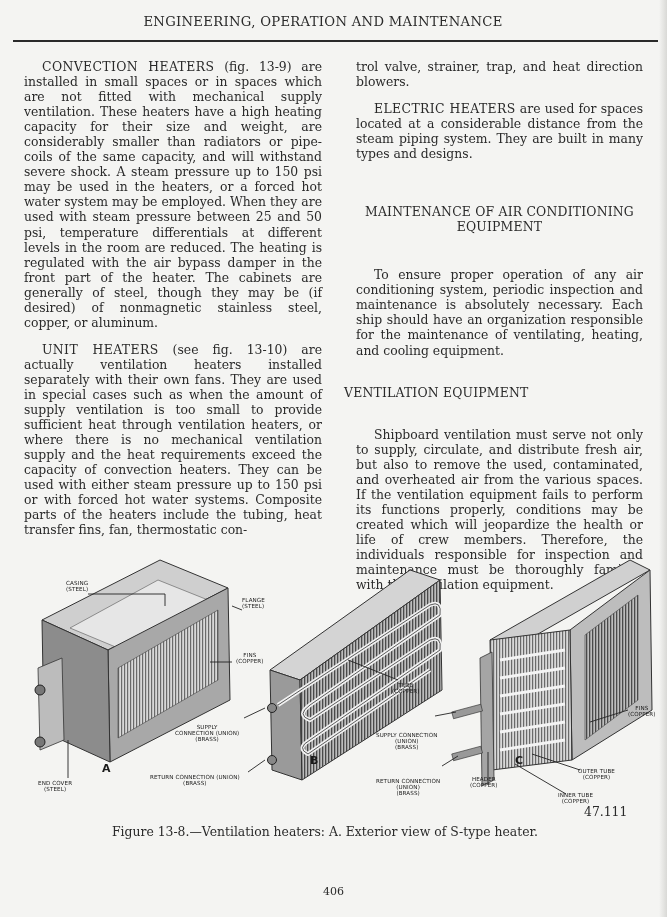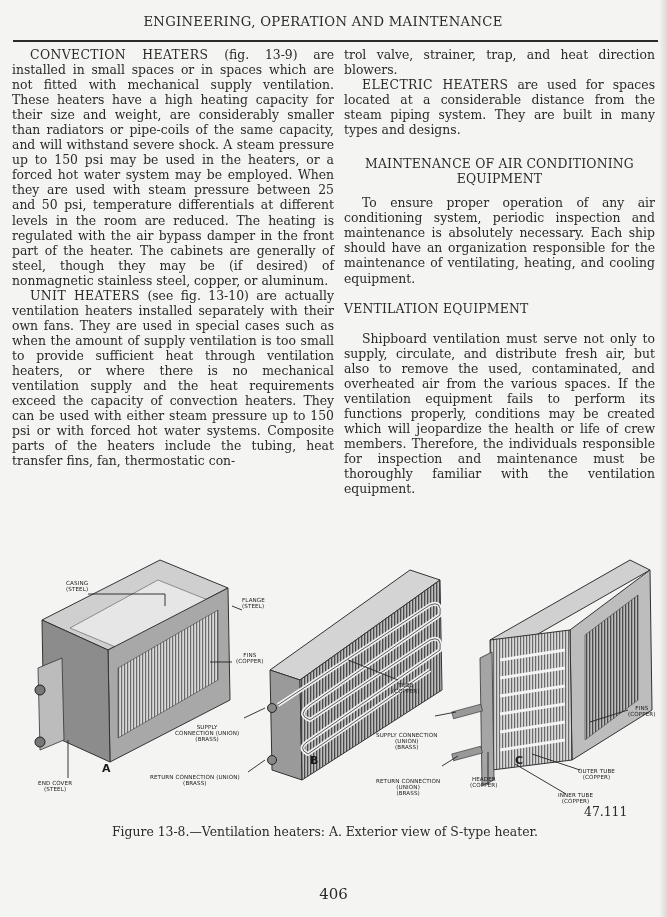--- a/index.html
+++ b/index.html
@@ -21,25 +21,25 @@
   .head-rule {
     position: absolute; top: 40px; left: 13px; width: 645px; height: 1.6px;
     background: #2a2a2a;
   }
   .col {
     position: absolute; top: 47px; font-size: 12.4px; line-height: 15.05px;
     text-align: justify; hyphens: none;
   }
   .col-left { left: 12px; width: 322px; }
   .col-right { left: 344px; width: 311px; }
-  .col p { margin: 0; text-indent: 18px; }
+  .col p { margin: 12px; text-indent: 18px; }
   .col p.cont { text-indent: 0; }
   .lead { letter-spacing: 0.4px; }
   .section-heading {
-    margin: 0; text-align: center; font-size: 12.4px; font-weight: normal;
+    margin: 12px; text-align: center; font-size: 12.4px; font-weight: normal;
     letter-spacing: 0.2px; line-height: 15px;
   }
   .sub-heading {
     margin: 0; font-size: 12.4px; font-weight: normal; letter-spacing: 0.2px;
     line-height: 15px;
   }
   .gap-lg { height: 19px; }
   .gap-md { height: 15px; }
 
   .figure {
@@ -58,21 +58,21 @@
     position: absolute; top: 804px; left: 584px; font-size: 12.4px;
   }
   .caption {
     position: absolute; top: 824px; left: 0; width: 667px;
     font-size: 12.4px; line-height: 16px; padding-left: 7px;
   }
   .caption .l1 { padding-left: 105px; }
   .caption .l2 { padding-left: 76px; }
   .page-number {
     position: absolute; top: 885px; left: 0; width: 667px; text-align: center;
-    font-size: 15px;
+    font-size: 11px;
   }
 </style>
 </head>
 <body>
 
 <div class="page-edge"></div>
 
 <div class="running-head">ENGINEERING, OPERATION AND MAINTENANCE</div>
 <div class="head-rule"></div>
 

